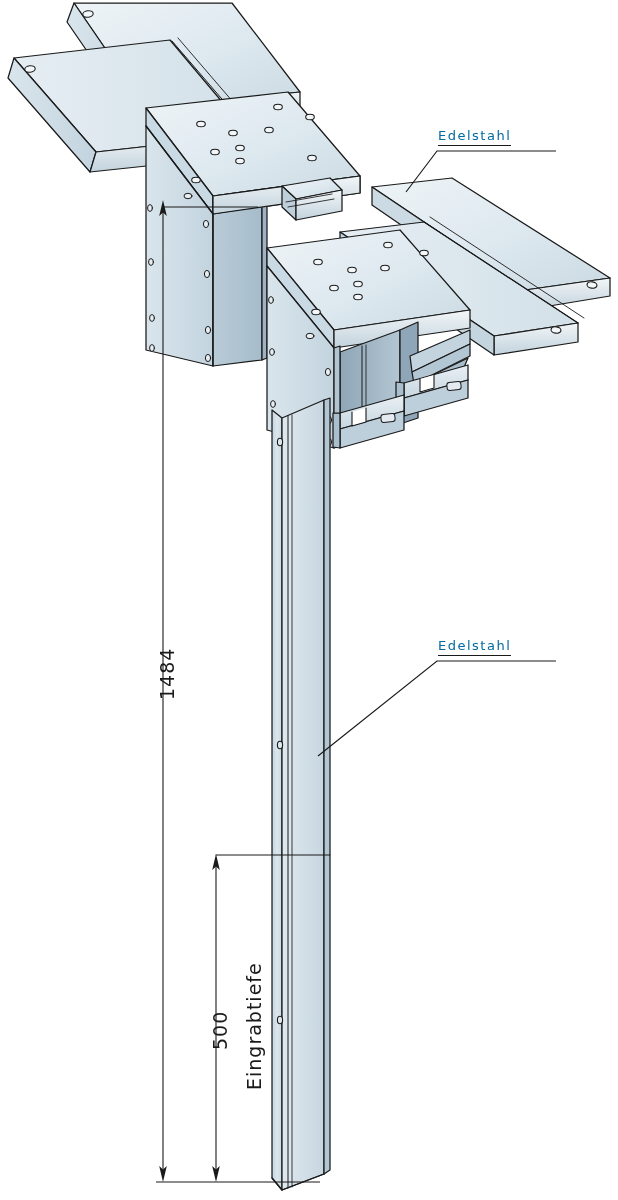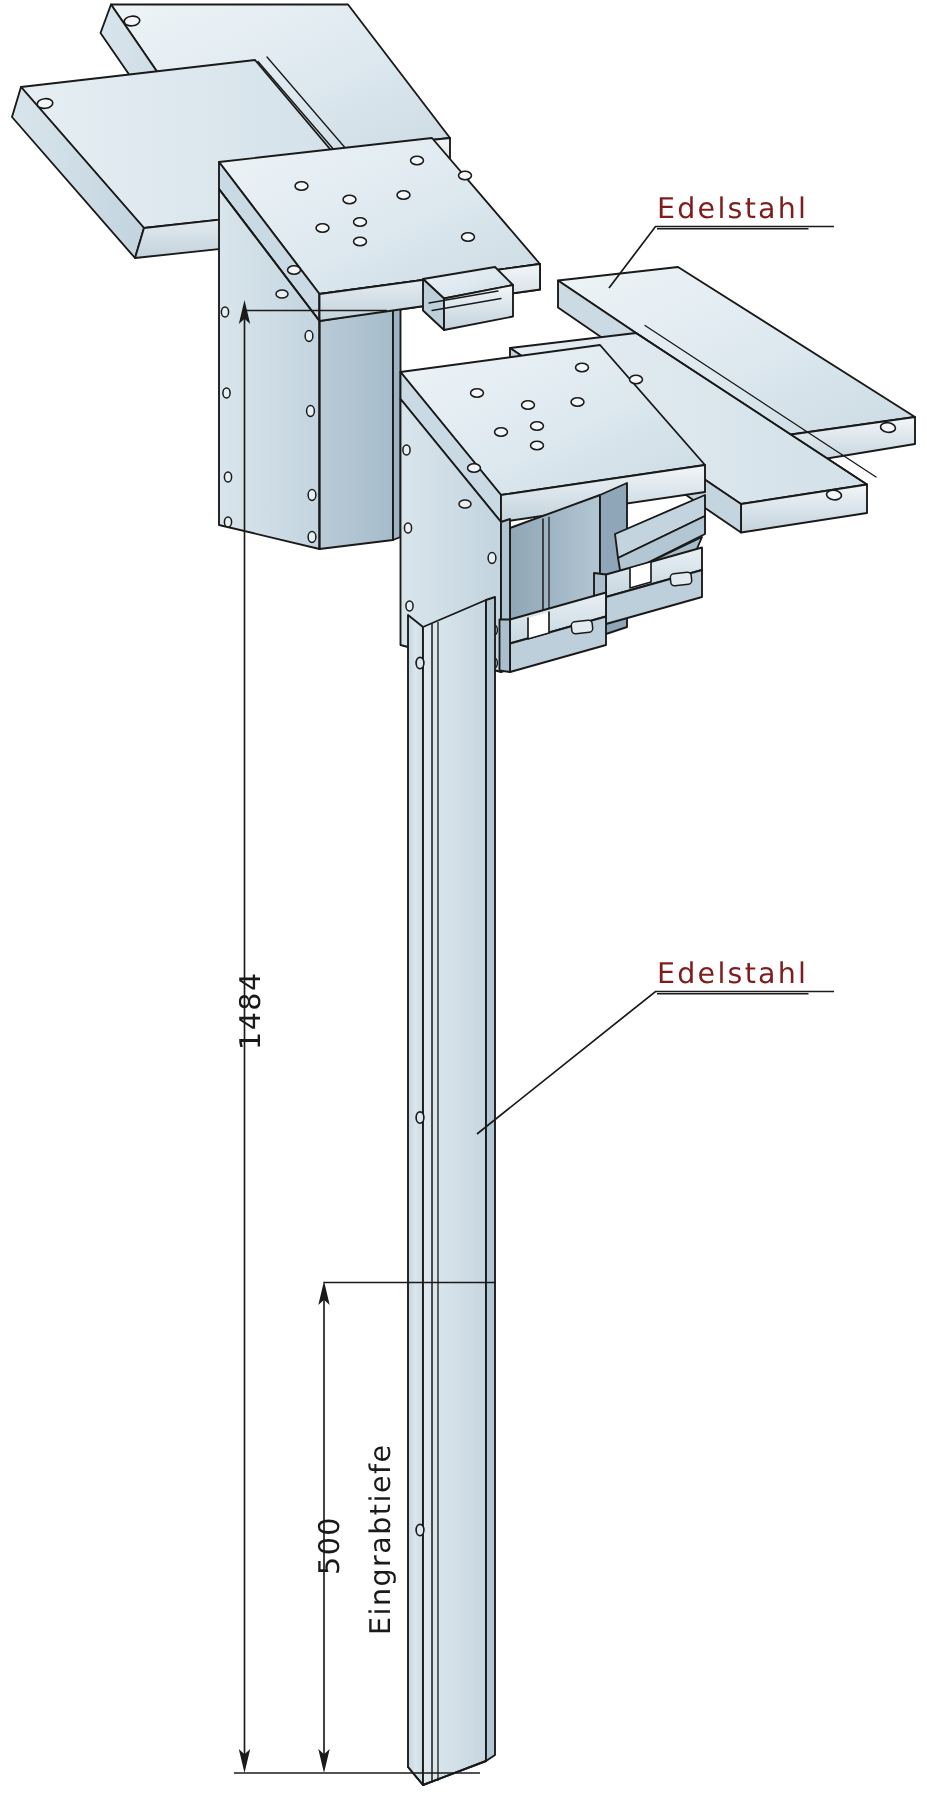--- a/index.html
+++ b/index.html
@@ -30,23 +30,23 @@
     font-family: "DejaVu Sans", sans-serif;
     font-size: 19px;
     letter-spacing: 1px;
     color: #1a1a1a;
     white-space: nowrap;
     transform-origin: 0 0;
   }
   .leadlabel {
     position: absolute;
     font-family: "DejaVu Sans", sans-serif;
-    font-size: 19px;
+    font-size: 13px;
     letter-spacing: 1.5px;
-    color: #7f1d1d;
+    color: #0369a1;
     white-space: nowrap;
     border-bottom: 1.6px solid #1a1a1a;
     padding-bottom: 2px;
   }
 </style>
 </head>
 <body>
 
 <div id="stage">
 

